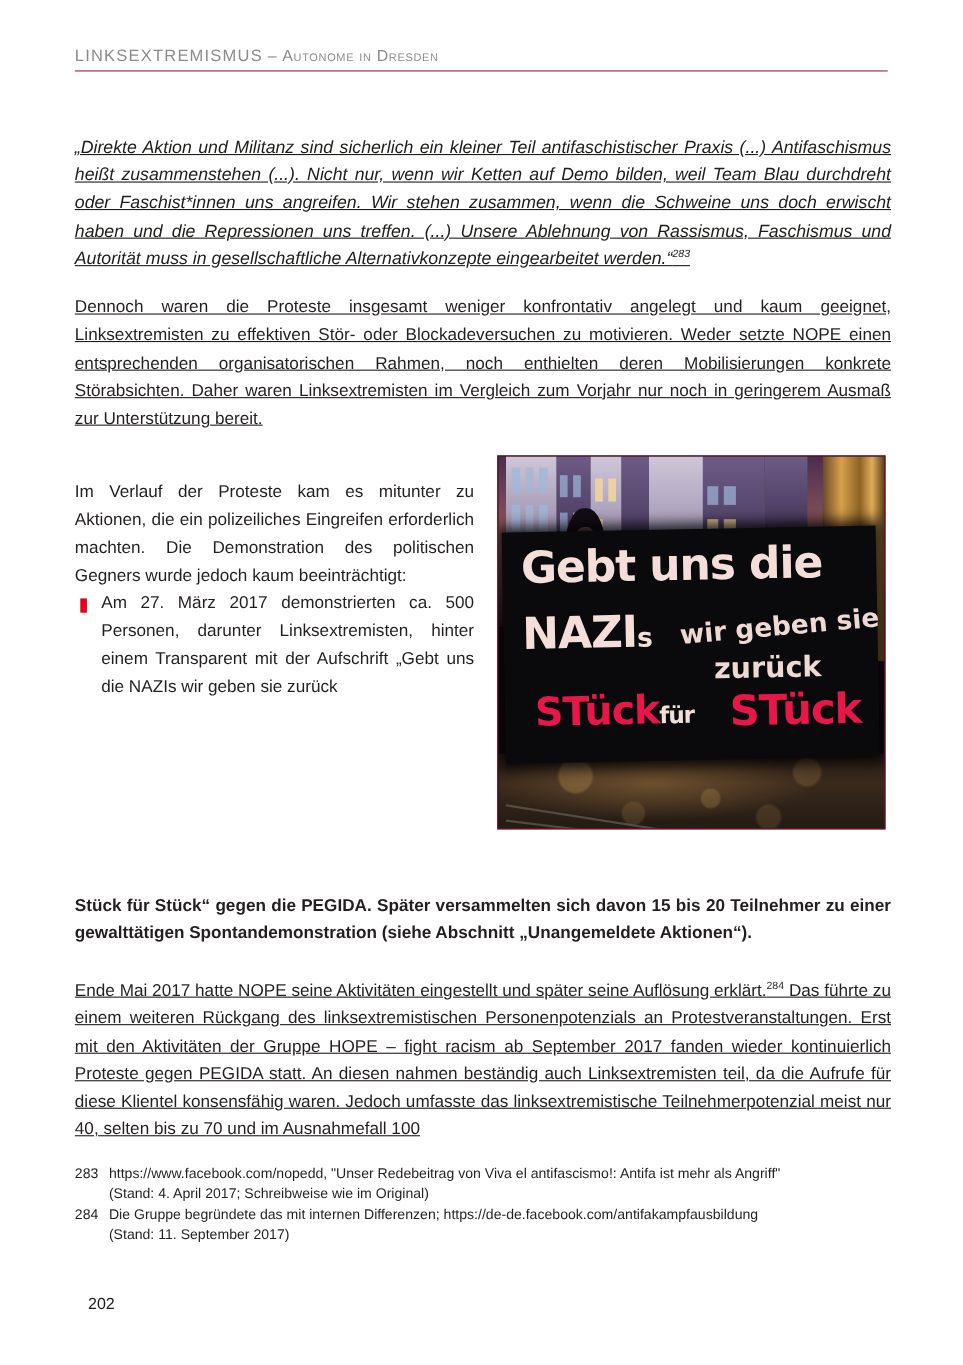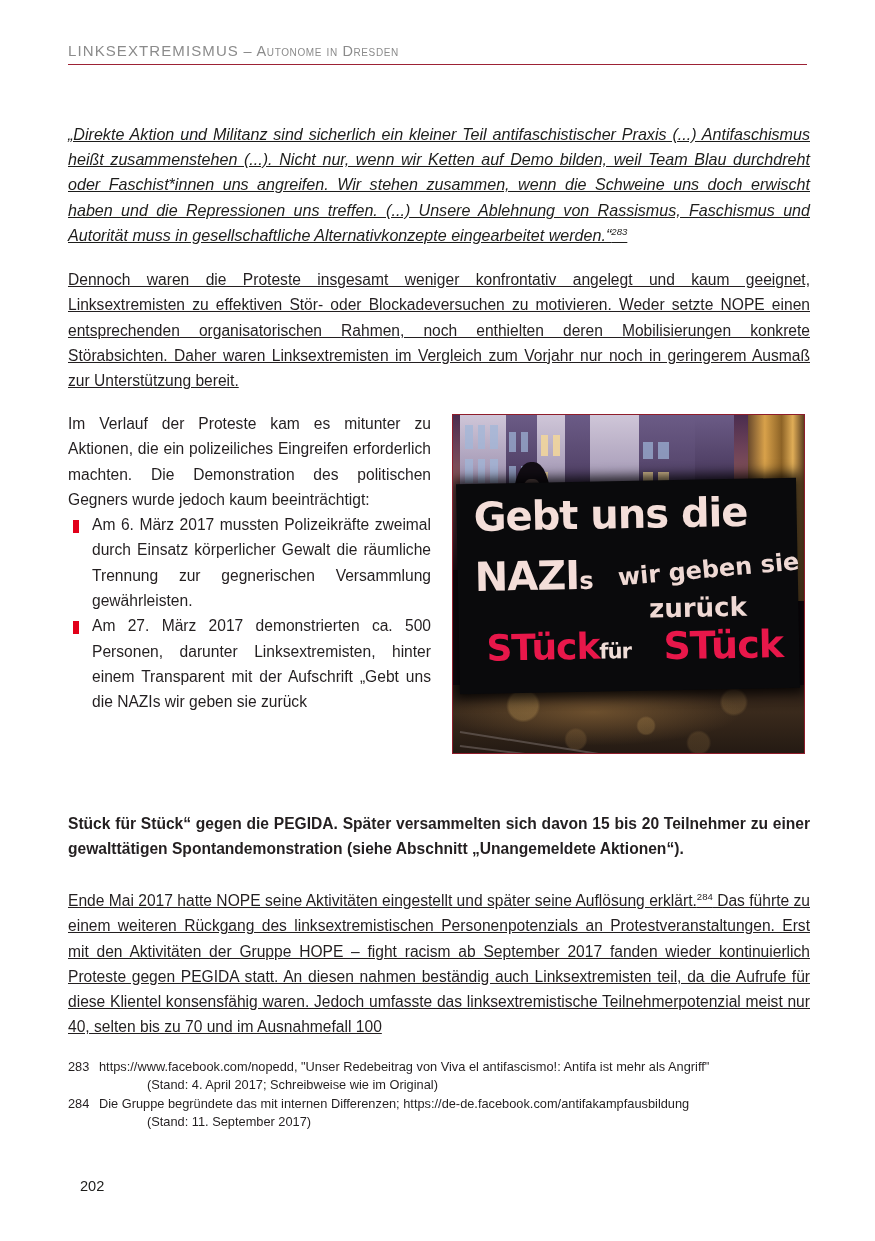--- a/index.html
+++ b/index.html
@@ -85,21 +85,21 @@
   sup {
     font-size: 9.6px;
     vertical-align: super;
     line-height: 0;
   }
 
   
   .leftcol {
     position: absolute;
     left: 68px;
-    top: 411px;
+    top: 435px;
     width: 363px;
   }
   .leftcol .intro {
     font-size: 15.6px;
     line-height: 25.3px;
     text-align: justify;
     margin: 0;
   }
   ul.bullets {
     list-style: none;
@@ -284,21 +284,21 @@
     position: relative;
     padding-left: 31px;
     margin-bottom: 2px;
     text-align: justify;
   }
   .fn .fn-num {
     position: absolute;
     left: 0;
     top: 0;
   }
-  .fn .fn-line2 { display: block; text-align: left; margin-left: 48px; }
+  .fn .fn-line2 { display: block; text-align: left; }
 
   .folio {
     position: absolute;
     left: 80px;
     top: 1178px;
     font-size: 14.6px;
     color: #1d1d1b;
   }
 </style>
 </head>
@@ -313,24 +313,20 @@
 
   <div class="block quote">
     <span>„Direkte Aktion und Militanz sind sicherlich ein kleiner Teil antifaschistischer Praxis (...) Antifaschismus heißt zusammenstehen (...). Nicht nur, wenn wir Ketten auf Demo bilden, weil Team Blau durchdreht oder Faschist*innen uns angreifen. Wir stehen zusammen, wenn die Schweine uns doch erwischt haben und die Repressionen uns treffen. (...) Unsere Ablehnung von Rassismus, Faschismus und Autorität muss in gesellschaftliche Alternativkonzepte eingearbeitet werden.“</span><sup>283</sup>
   </div>
 
   <div class="block para1">Dennoch waren die Proteste insgesamt weniger konfrontativ angelegt und kaum geeignet, Linksextremisten zu effektiven Stör- oder Blockadeversuchen zu motivieren. Weder setzte NOPE einen entsprechenden organisatorischen Rahmen, noch enthielten deren Mobilisierungen konkrete Störabsichten. Daher waren Linksextremisten im Vergleich zum Vorjahr nur noch in geringerem Ausmaß zur Unterstützung bereit.</div>
 
   <div class="leftcol">
     <p class="intro">Im Verlauf der Proteste kam es mitunter zu Aktionen, die ein polizeiliches Eingreifen erforderlich machten. Die Demonstration des politischen Gegners wurde jedoch kaum beeinträchtigt:</p>
     <ul class="bullets">
-      <li>
-        <span class="marker"></span>
-        <span>Am 6. März 2017 mussten Polizeikräfte zweimal durch Einsatz körperlicher Gewalt die räumliche Trennung zur gegnerischen Versammlung gewährleisten.</span>
-      </li>
       <li>
         <span class="marker"></span>
         <span>Am 27. März 2017 demonstrierten ca. 500 Personen, darunter Linksextremisten, hinter einem Transparent mit der Aufschrift „Gebt uns die NAZIs wir geben sie zurück</span>
       </li>
     </ul>
   </div>
 
   <div class="runon">Stück für Stück“ gegen die PEGIDA. Später versammelten sich davon 15 bis 20 Teilnehmer zu einer gewalttätigen Spontandemonstration (siehe Abschnitt „Unangemeldete Aktionen“).</div>
 
   <div class="figure">

